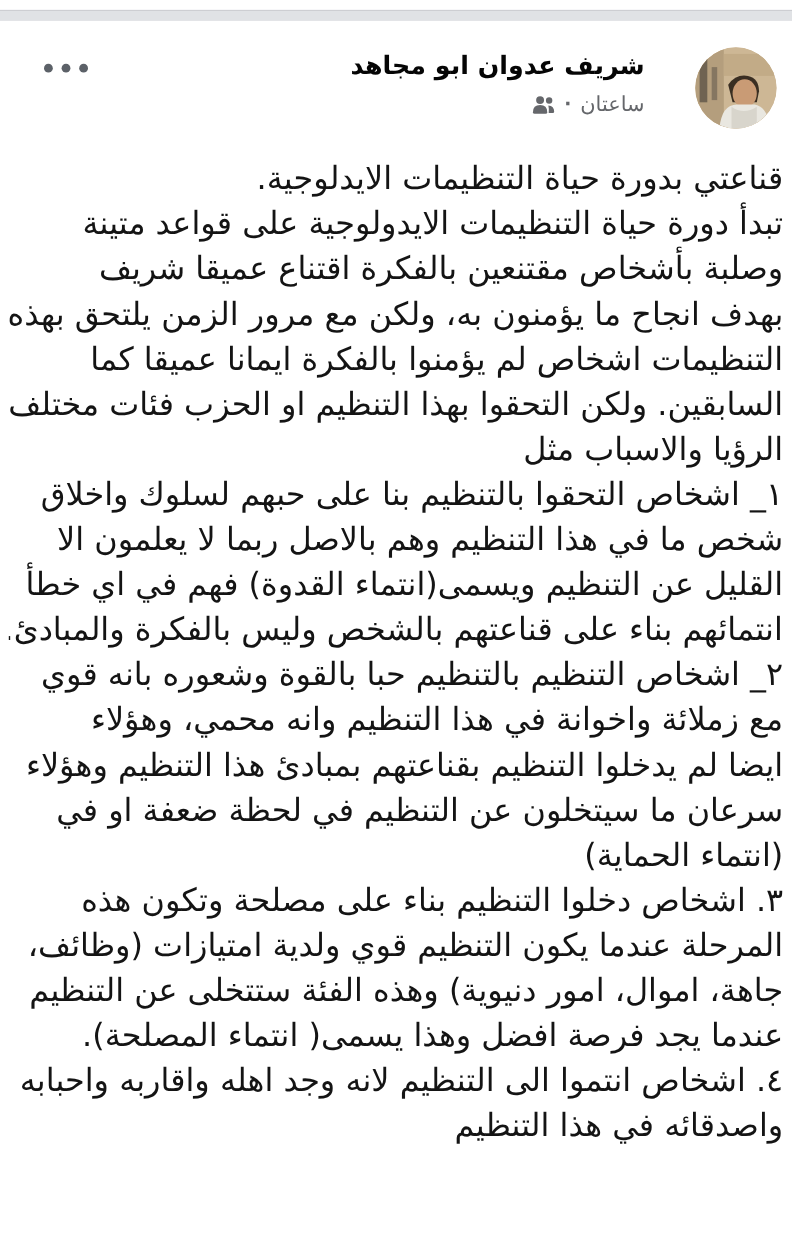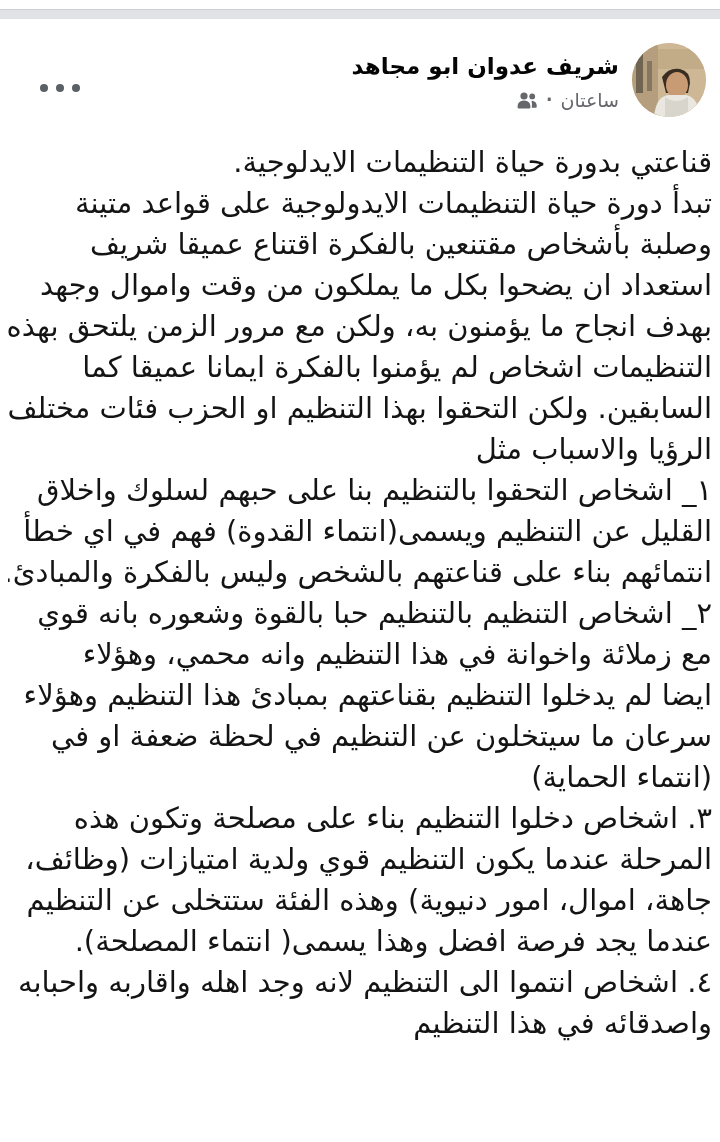--- a/index.html
+++ b/index.html
@@ -15,22 +15,23 @@
     font-family: "DejaVu Sans", sans-serif;
   }
   .top-divider {
     margin-top: 9px;
     height: 9px;
     background: #e0e2e5;
     border-top: 1px solid #cdced2;
   }
   .post-header {
     display: flex;
-    align-items: center;
+    align-items: flex-start;
     padding: 24px 14px 0 14px;
+    gap: 33px;
   }
   .avatar {
     width: 74px;
     height: 74px;
     border-radius: 50%;
     overflow: hidden;
     flex: 0 0 auto;
     margin-inline-end: 13px;
     background: #cdb795;
   }
@@ -137,26 +138,26 @@
     <span class="dot"></span>
     <span class="dot"></span>
   </div>
 
 </div>
 
 <div class="post-body">
   <div class="post-line">قناعتي بدورة حياة التنظيمات الايدلوجية.</div>
   <div class="post-line">تبدأ دورة حياة التنظيمات الايدولوجية على قواعد متينة</div>
   <div class="post-line">وصلبة بأشخاص مقتنعين بالفكرة اقتناع عميقا شريف</div>
-  <div class="post-line">استعداد ان يضحوا بكل ما يملكون من وقت واموال وجهد</div>
   <div class="post-line">بهدف انجاح ما يؤمنون به، ولكن مع مرور الزمن يلتحق بهذه</div>
   <div class="post-line">التنظيمات اشخاص لم يؤمنوا بالفكرة ايمانا عميقا كما</div>
   <div class="post-line">السابقين. ولكن التحقوا بهذا التنظيم او الحزب فئات مختلف</div>
   <div class="post-line">الرؤيا والاسباب مثل</div>
   <div class="post-line">١_ اشخاص التحقوا بالتنظيم بنا على حبهم لسلوك واخلاق</div>
+  <div class="post-line">شخص ما في هذا التنظيم وهم بالاصل ربما لا يعلمون الا</div>
   <div class="post-line">القليل عن التنظيم ويسمى(انتماء القدوة) فهم في اي خطأ</div>
   <div class="post-line">انتمائهم بناء على قناعتهم بالشخص وليس بالفكرة والمبادئ.</div>
   <div class="post-line">٢_ اشخاص التنظيم بالتنظيم حبا بالقوة وشعوره بانه قوي</div>
   <div class="post-line">مع زملائة واخوانة في هذا التنظيم وانه محمي، وهؤلاء</div>
   <div class="post-line">ايضا لم يدخلوا التنظيم بقناعتهم بمبادئ هذا التنظيم وهؤلاء</div>
   <div class="post-line">سرعان ما سيتخلون عن التنظيم في لحظة ضعفة او في</div>
   <div class="post-line">(انتماء الحماية)</div>
   <div class="post-line">٣. اشخاص دخلوا التنظيم بناء على مصلحة وتكون هذه</div>
   <div class="post-line">المرحلة عندما يكون التنظيم قوي ولدية امتيازات (وظائف،</div>
   <div class="post-line">جاهة، اموال، امور دنيوية) وهذه الفئة ستتخلى عن التنظيم</div>

